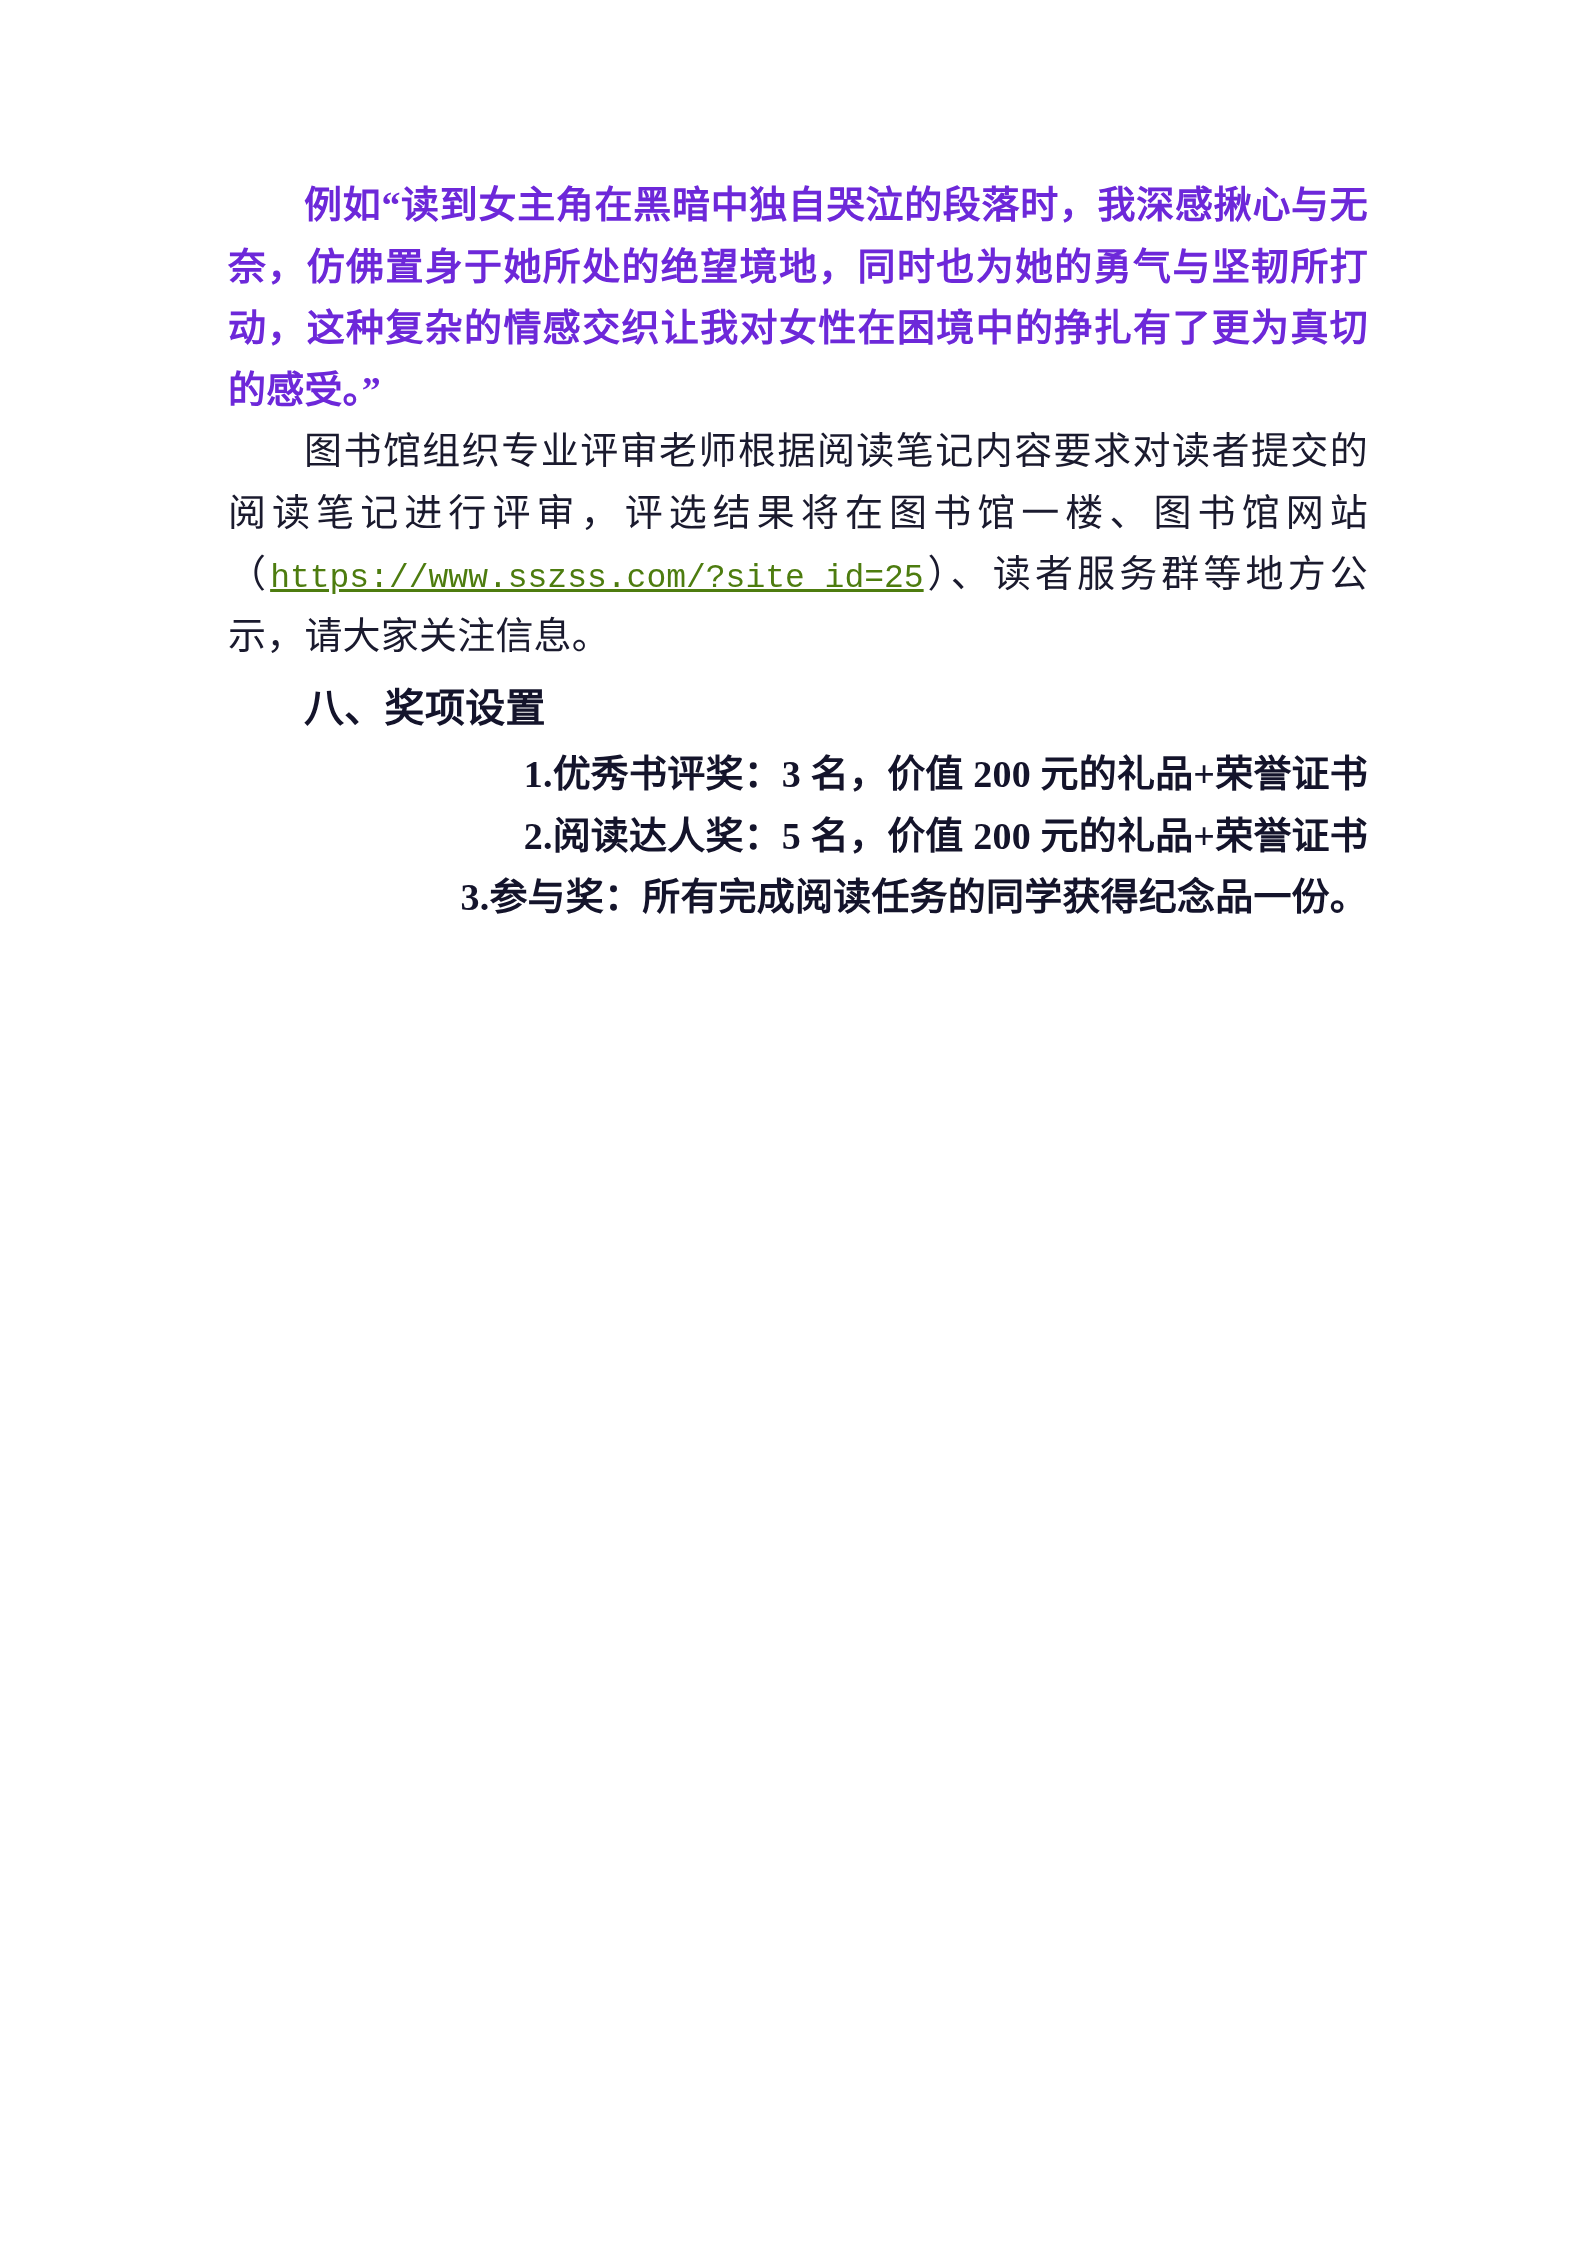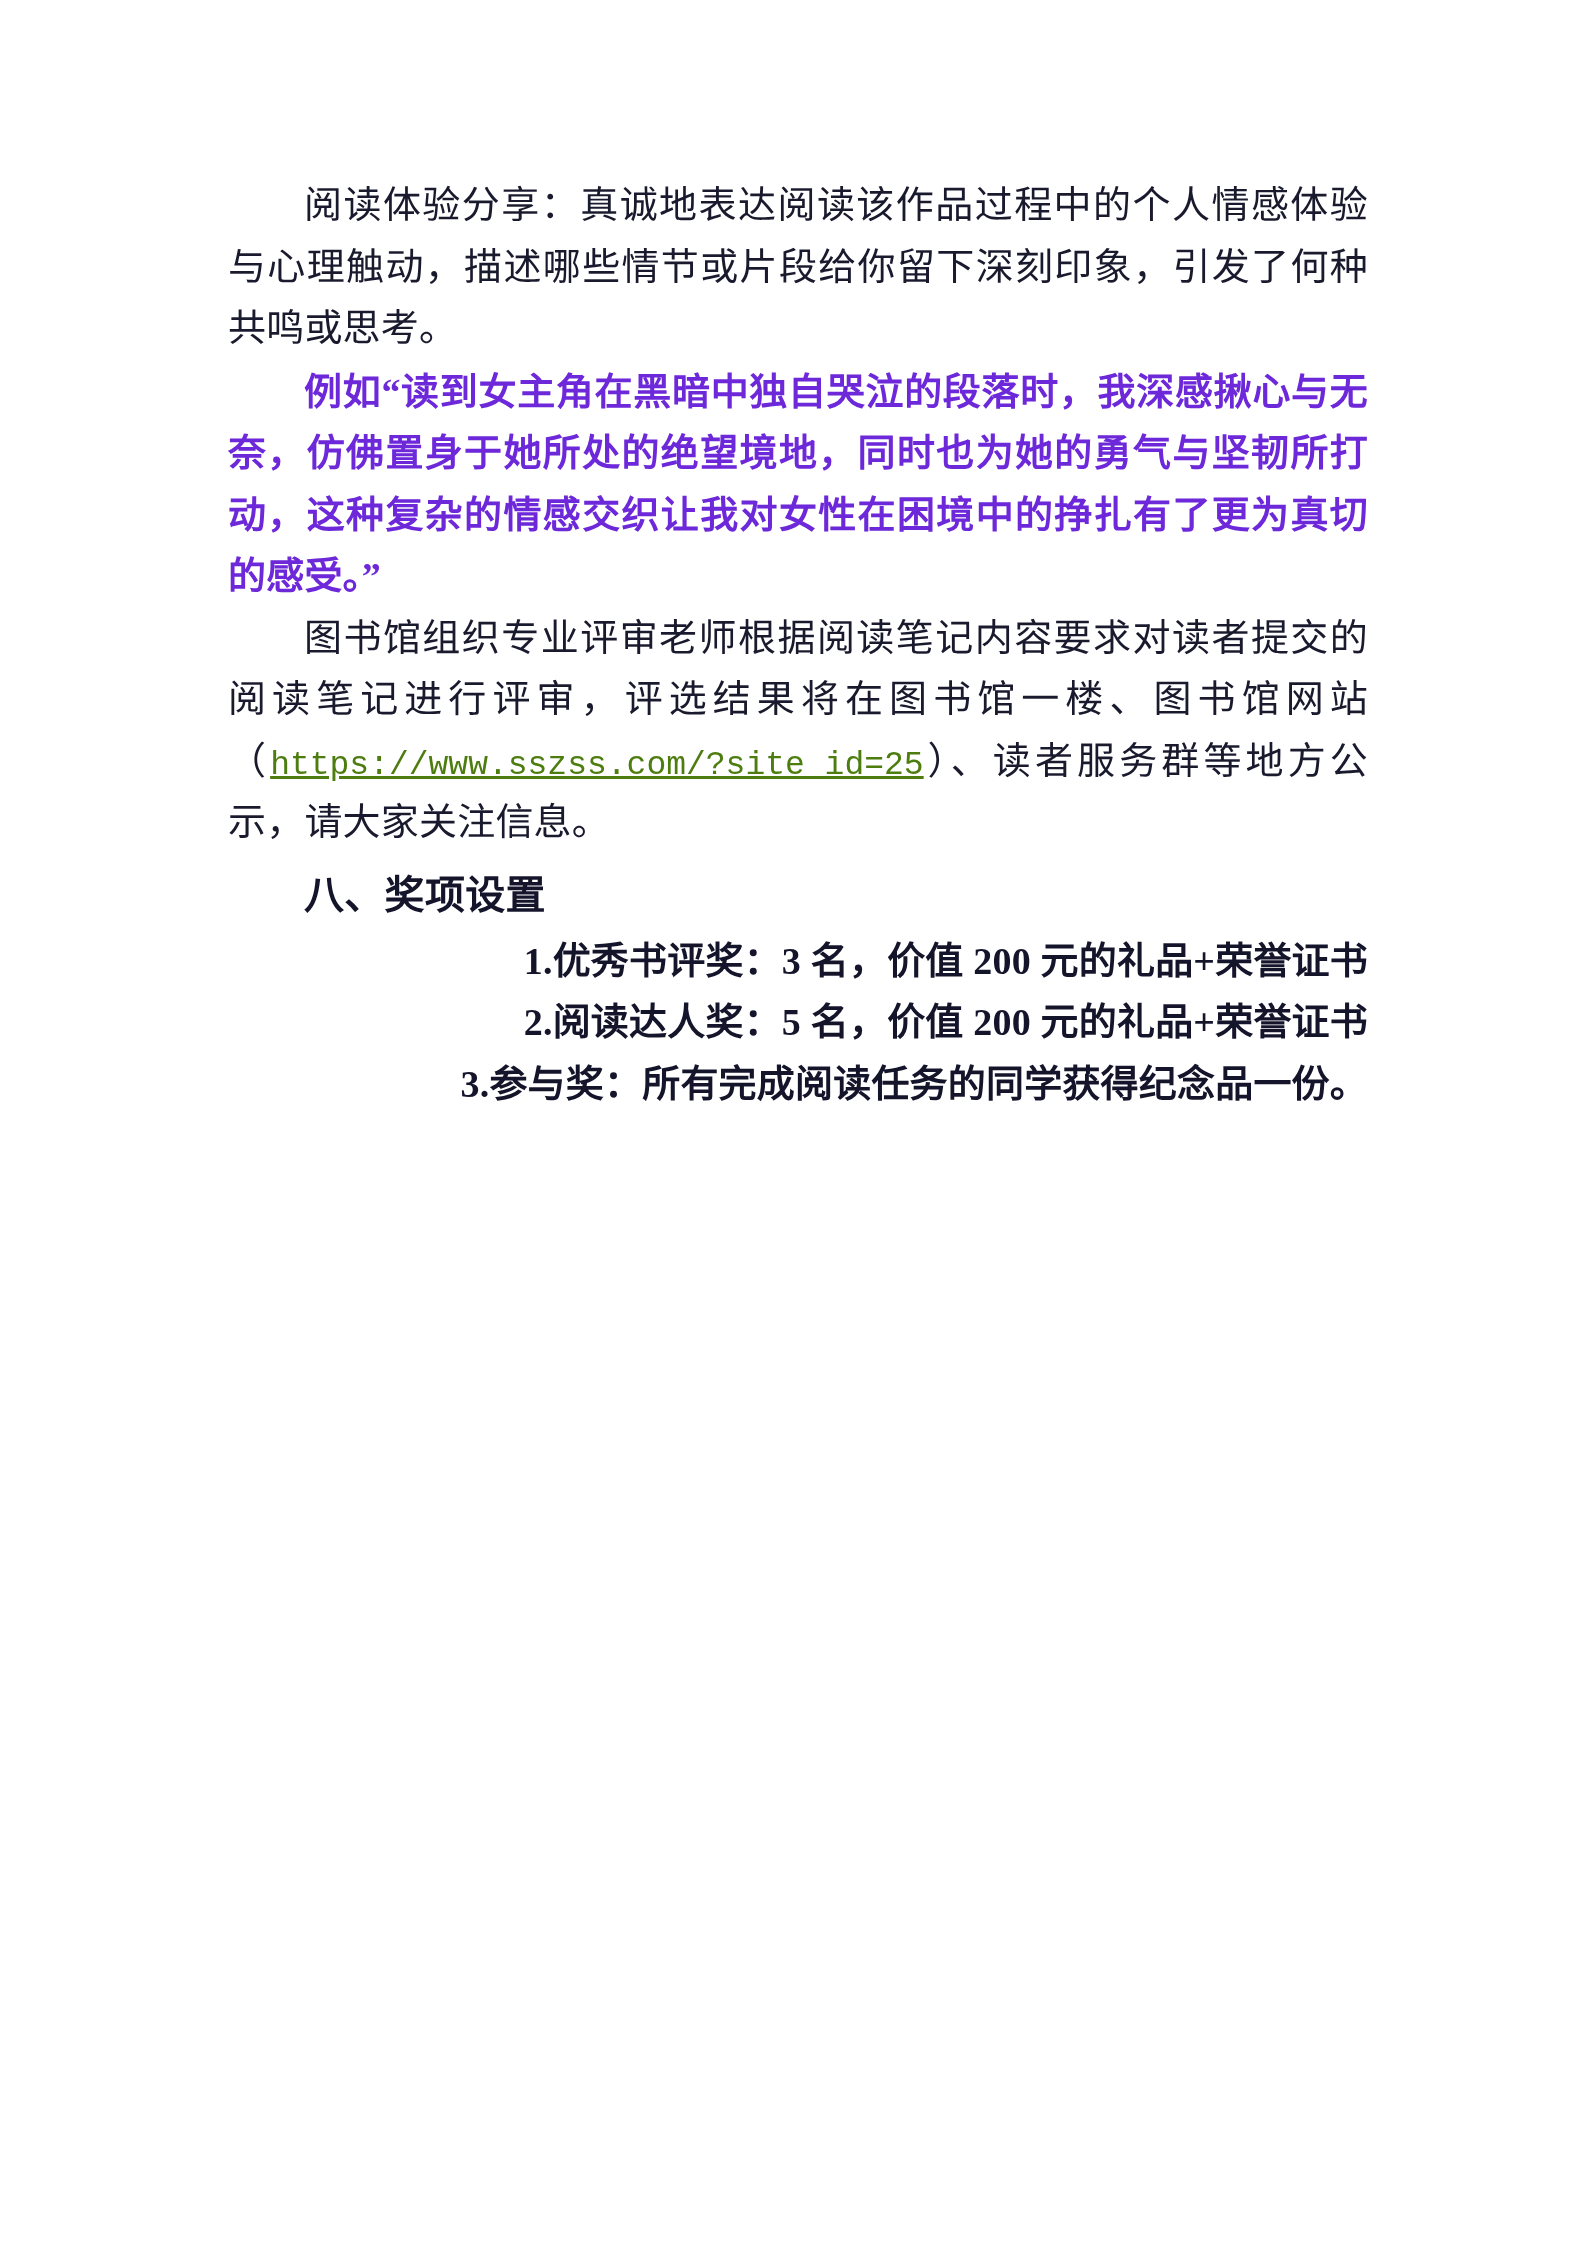--- a/index.html
+++ b/index.html
@@ -77,21 +77,20 @@
     letter-spacing: 0px;
   }
   .nowrap { white-space: nowrap; }
 </style>
 </head>
 <body>
 
 <div class="page">
   <div class="content">
 
-    <p class="para">阅读体验分享：真诚地表达阅读该作品过程中的个人情感体验与心理触动，描述哪些情节或片段给你留下深刻印象，引发了何种共鸣或思考。</p>
 
     <p class="quote-para">例如“读到女主角在黑暗中独自哭泣的段落时，我深感揪心与无奈，仿佛置身于她所处的绝望境地，同时也为她的勇气与坚韧所打动，这种复杂的情感交织让我对女性在困境中的挣扎有了更为真切的感受。”</p>
 
 
     <p class="para">
       <span>图书馆组织专业评审老师根据阅读笔记内容要求对读者提交的阅读笔记进行评审，评选结果将在图书馆一楼、图书馆网站（</span><a class="doclink nowrap" href="#">https://www.sszss.com/?site_id=25</a><span>）、读者服务群等地方公示，请大家关注信息。</span>
     </p>
 
     <h2 class="heading">八、奖项设置</h2>
 

